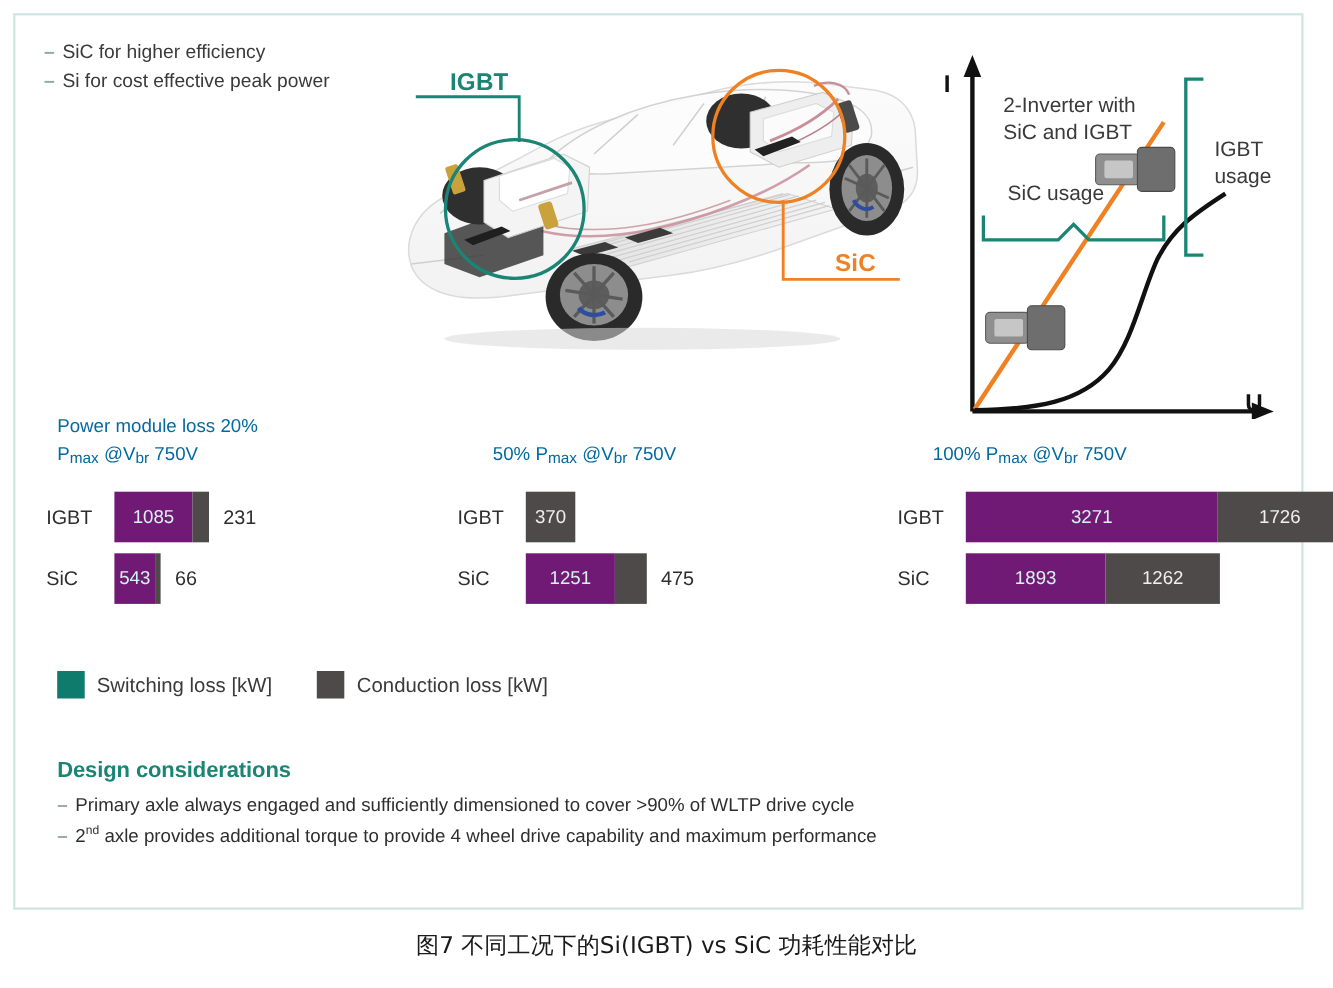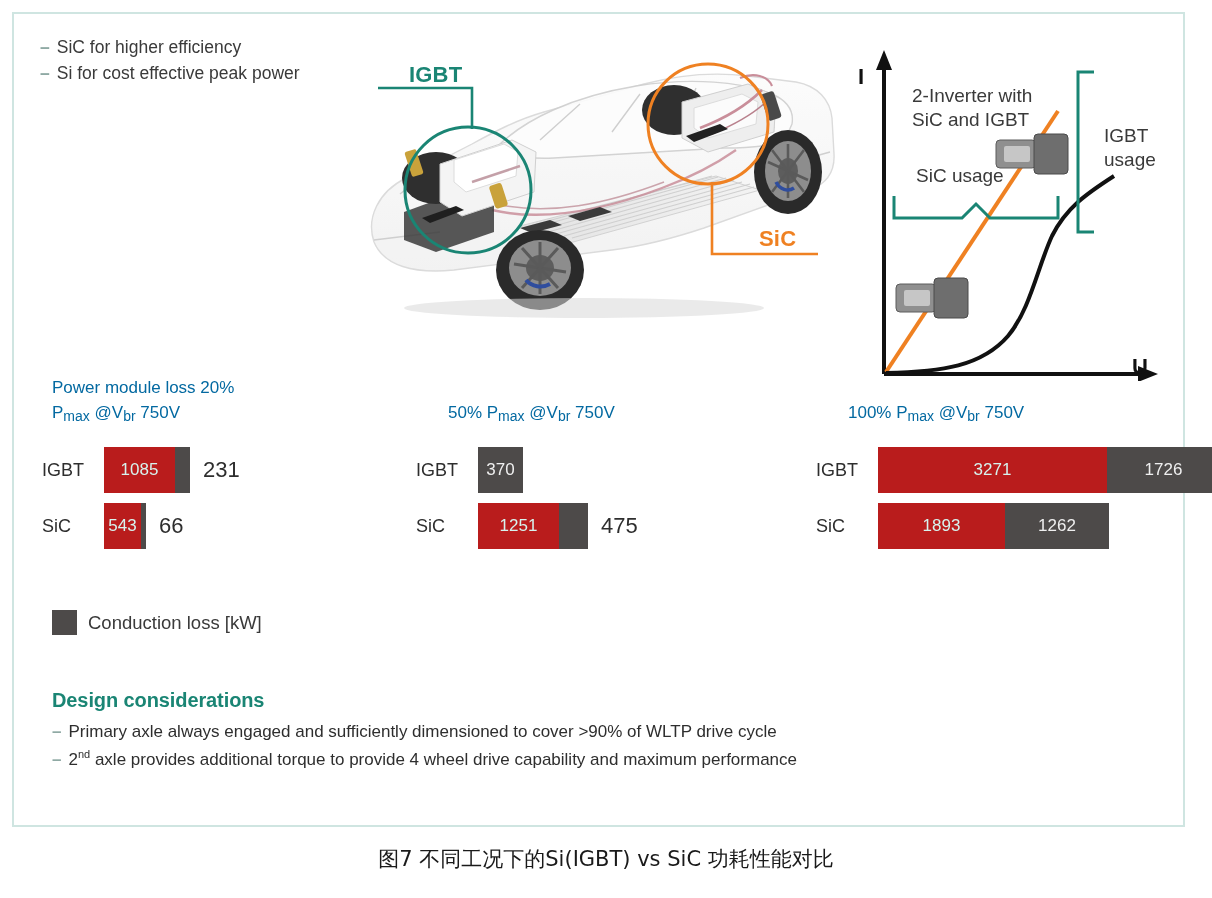--- a/index.html
+++ b/index.html
@@ -65,24 +65,24 @@
   .row-label{
     width:62px;flex:0 0 62px;font-size:18px;color:#2e2e2e;
     text-align:left;padding-left:2px;
   }
   .bg3 .row-label{width:62px;flex:0 0 62px;}
   .bars{display:flex;align-items:stretch;height:46px;}
   .seg{
     display:flex;align-items:center;justify-content:center;
     font-size:17px;color:#d7f3ee;box-sizing:border-box;
   }
-  .seg.sw{background:#b91c1c;}
+  .seg.sw{background:#701a75;}
   .seg.cond{background:#4d4a49;color:#efefef;}
   .seg-out{
-    display:flex;align-items:center;font-size:22px;color:#2e2e2e;
+    display:flex;align-items:center;font-size:18px;color:#2e2e2e;
     padding-left:13px;white-space:nowrap;
   }
 
   
   .legend{position:absolute;left:38px;top:596px;display:flex;align-items:center;gap:16px;}
   .legend-item{display:flex;align-items:center;gap:11px;}
   .legend-swatch{width:25px;height:25px;display:block;}
   .legend-swatch.sw{background:#0e7b6c;}
   .legend-swatch.cond{background:#4d4a49;}
   .legend-text{font-size:18.5px;color:#3a3a3a;white-space:nowrap;}
@@ -335,20 +335,24 @@
         <div class="bars">
           <div class="seg sw" style="width:127px">1893</div>
           <div class="seg cond" style="width:104px">1262</div>
         </div>
       </div>
     </div>
   </div>
 
   <div class="legend">
     <div class="legend-item">
+      <span class="legend-swatch sw"></span>
+      <span class="legend-text">Switching loss [kW]</span>
+    </div>
+    <div class="legend-item">
       <span class="legend-swatch cond"></span>
       <span class="legend-text">Conduction loss [kW]</span>
     </div>
   </div>
 
   <div class="design">
     <div class="design-title">Design considerations</div>
     <div class="design-bullet">
       <span class="dash">–</span>
       <span>Primary axle always engaged and sufficiently dimensioned to cover &gt;90% of WLTP drive cycle</span>

